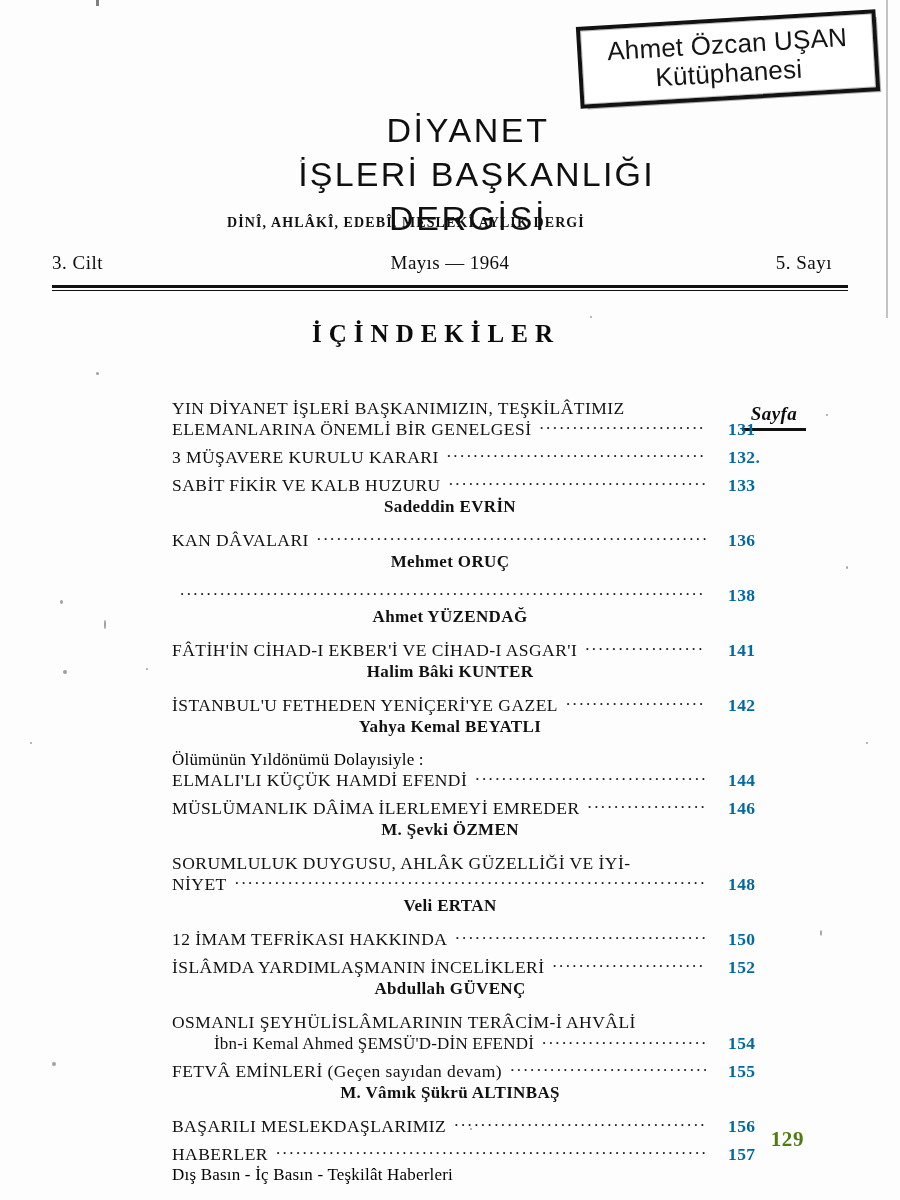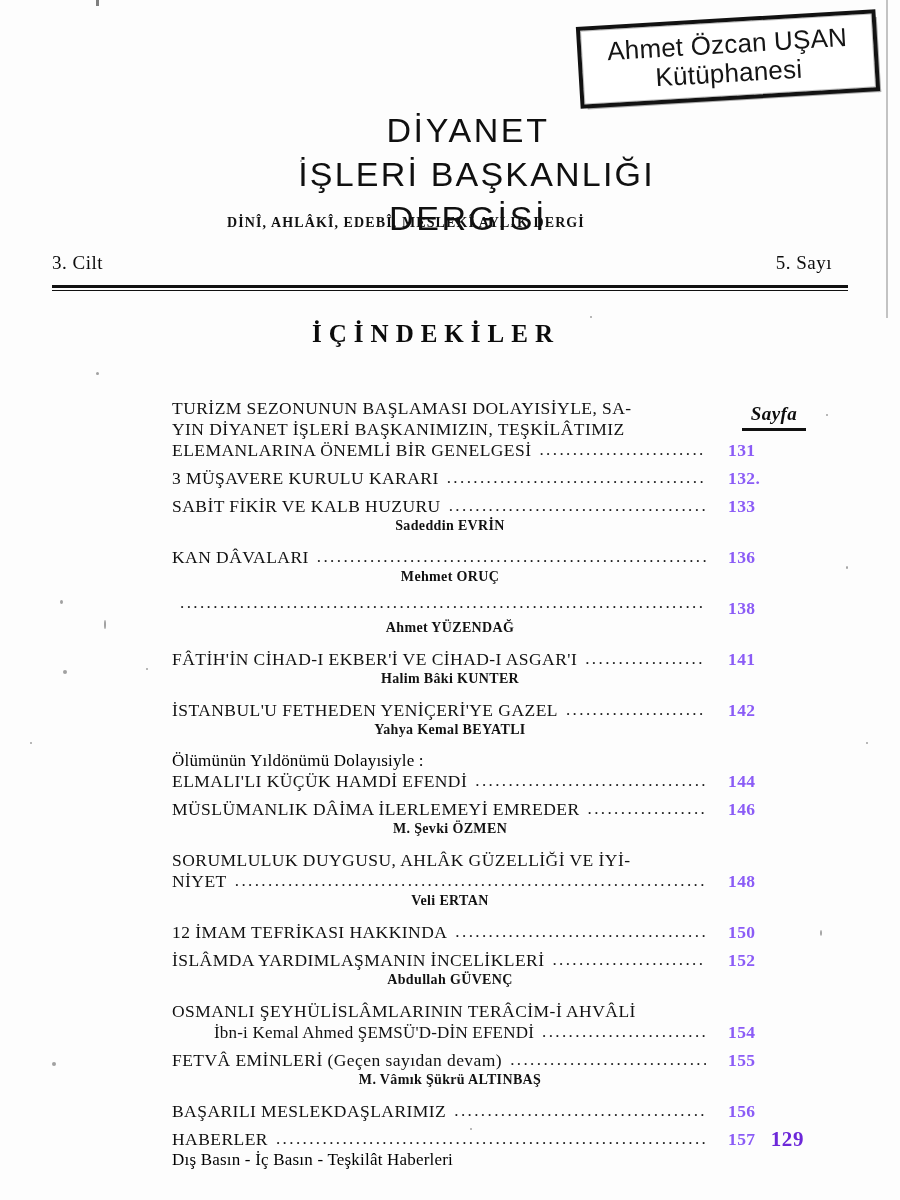--- a/index.html
+++ b/index.html
@@ -212,21 +212,21 @@
   .row {
     position: relative;
     display: flex;
     align-items: baseline;
     min-height: 21px;
   }
   .title-wrap {
     flex: 1 1 auto;
     min-width: 0;
     display: flex;
-    align-items: flex-end;
+    align-items: flex-start;
   }
   .title {
     font-size: 17.5px;
     letter-spacing: .45px;
     white-space: nowrap;
     color: #111;
   }
   .leader {
     flex: 1 1 auto;
     height: 1em;
@@ -245,25 +245,25 @@
     white-space: nowrap;
   }
   .pageno {
     flex: 0 0 auto;
     width: 72px;
     text-align: left;
     padding-left: 16px;
     font-size: 17.5px;
     font-weight: bold;
     letter-spacing: .4px;
-    color: #8b5cf6;
+    color: #0369a1;
   }
   .author {
     text-align: center;
-    font-size: 14px;
+    font-size: 17px;
     font-weight: bold;
     letter-spacing: .35px;
     color: #111;
     padding-right: 72px;
     margin-top: 1px;
   }
   .note {
     font-size: 17px;
     letter-spacing: .2px;
     color: #000000;
@@ -283,21 +283,21 @@
   .gap-m { height: 13px; }
 
   
   .folio {
     position: absolute;
     right: 96px;
     bottom: 48px;
     font-size: 21px;
     font-weight: bold;
     letter-spacing: .6px;
-    color: #6d28d9;
+    color: #4d7c0f;
   }
 </style>
 </head>
 <body>
 
 <div class="page">
 
   <div class="scan-noise">
     <div class="edge-line"></div>
     <div class="edge-line2"></div>
@@ -328,36 +328,36 @@
   <div class="masthead">
     <div class="masthead-line">DİYANET</div>
     <div class="masthead-line l2">İŞLERİ BAŞKANLIĞI</div>
     <div class="masthead-line">DERGİSİ</div>
   </div>
 
   <div class="subtitle">DİNÎ, AHLÂKÎ, EDEBÎ, MESLEKÎ AYLIK DERGİ</div>
 
   <div class="issue-bar">
     <div class="issue-vol">3. Cilt</div>
+    <div class="issue-date">Mayıs — 1964</div>
     <div class="issue-no">5. Sayı</div>
   </div>
   <div class="rule-double">
     <div class="r1"></div>
     <div class="r2"></div>
   </div>
 
   <div class="toc-heading">İÇİNDEKİLER</div>
 
   <div class="sayfa-head">
     <div class="lbl">Sayfa</div>
     <div class="ul"></div>
   </div>
 
   <div class="toc" id="toc-list">
-      <div class="cont-line">TURİZM SEZONUNUN BAŞLAMASI DOLAYISİYLE, SA-</div>
       <div class="cont-line">YIN DİYANET İŞLERİ BAŞKANIMIZIN, TEŞKİLÂTIMIZ</div>
       <div class="row">
         <div class="title-wrap">
           <span class="title">ELEMANLARINA ÖNEMLİ BİR GENELGESİ</span>
           <span class="leader"></span>
         </div>
         <span class="pageno">131</span>
       </div>
       <div class="gap-s"></div>
       <div class="row">

